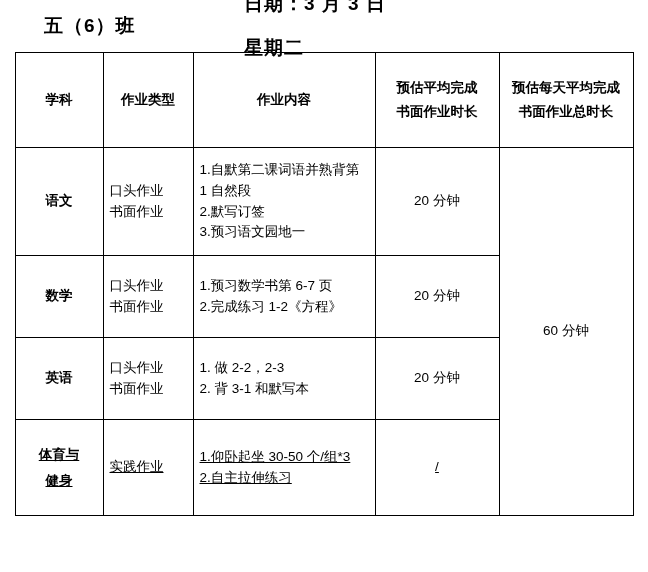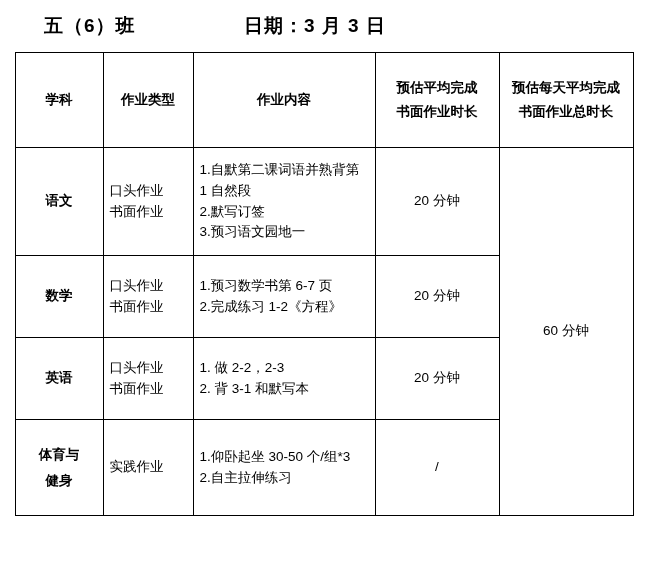--- a/index.html
+++ b/index.html
@@ -89,31 +89,32 @@
   td.est {
     text-align: center;
     font-size: 14px;
   }
   td.total {
     text-align: center;
     font-size: 15px;
   }
   .row-tall { height: 108px; }
   .row-mid  { height: 82px; }
-  .row-pe   { height: 96px; }
+  .row-pe   { height: 96px; text-decoration: underline; }
 </style>
 </head>
 <body>
 
 <div class="page">
 
   <div class="header">
     <div class="cls">五（6）班</div>
     <div class="date">
       <span>日期：3 月 3 日</span>
+      <span>星期二</span>
     </div>
   </div>
 
   <table class="hw">
     <colgroup>
       <col class="c-sub">
       <col class="c-type">
       <col class="c-cont">
       <col class="c-est">
       <col class="c-tot">

